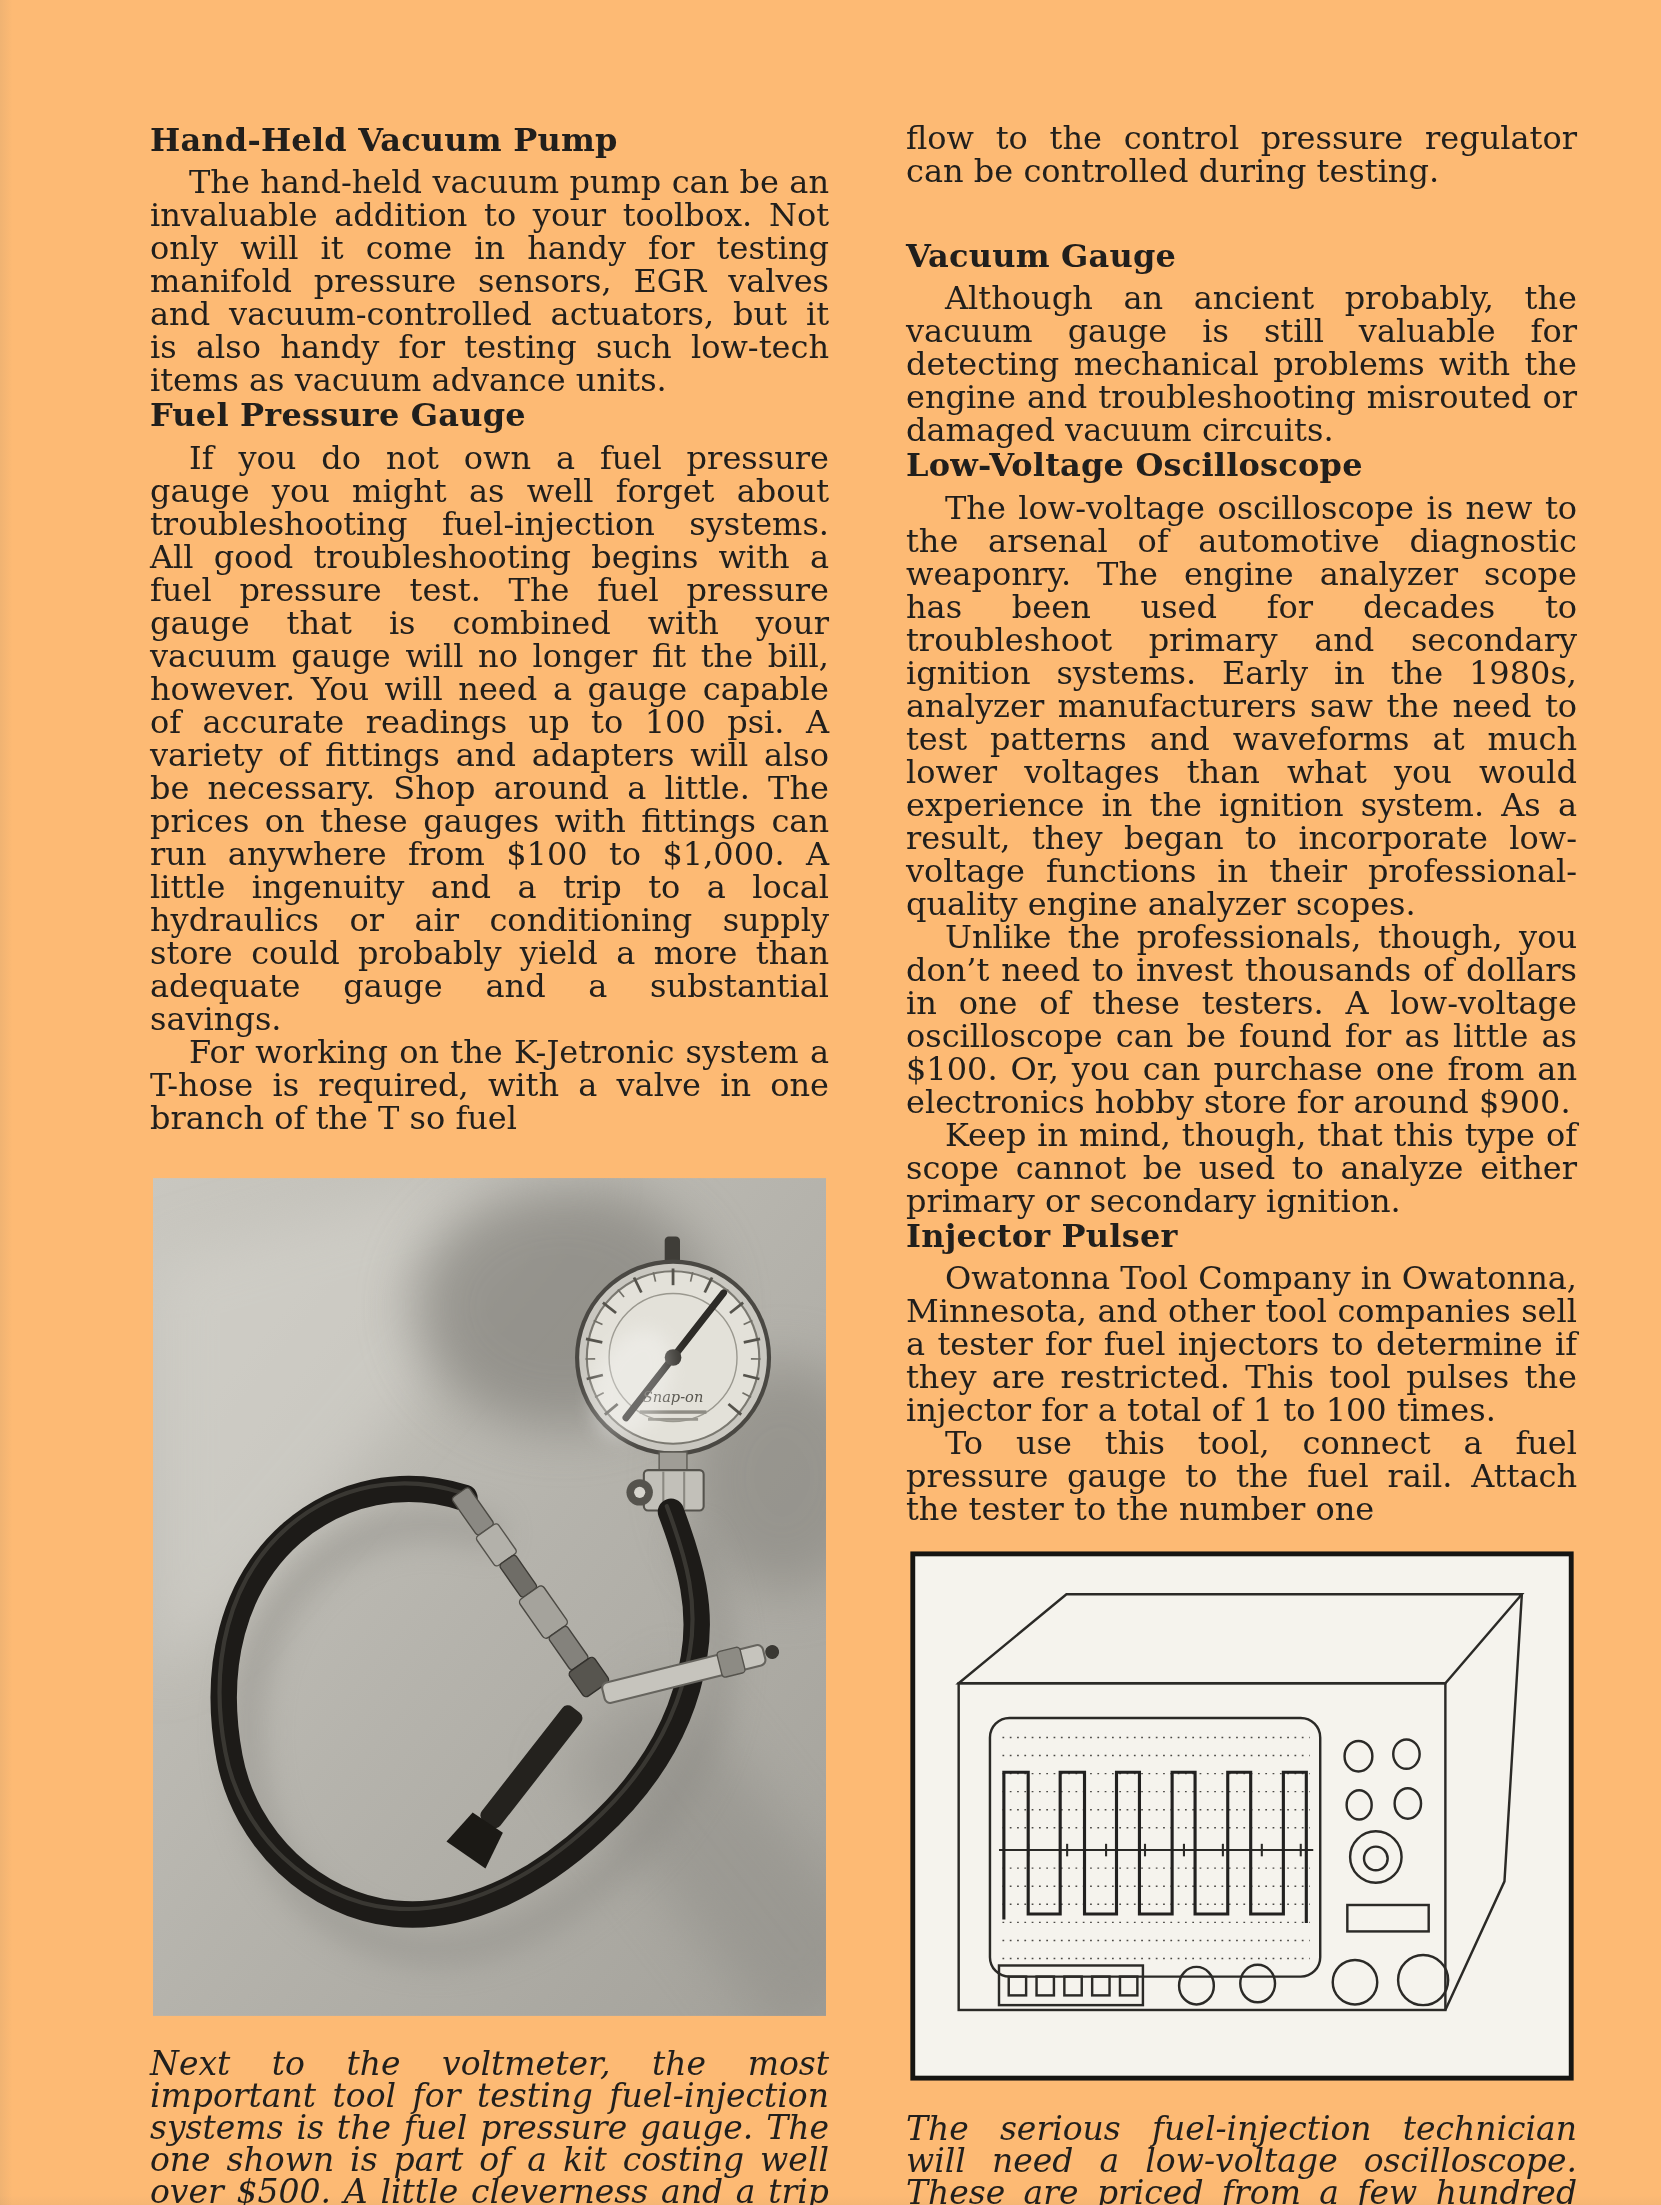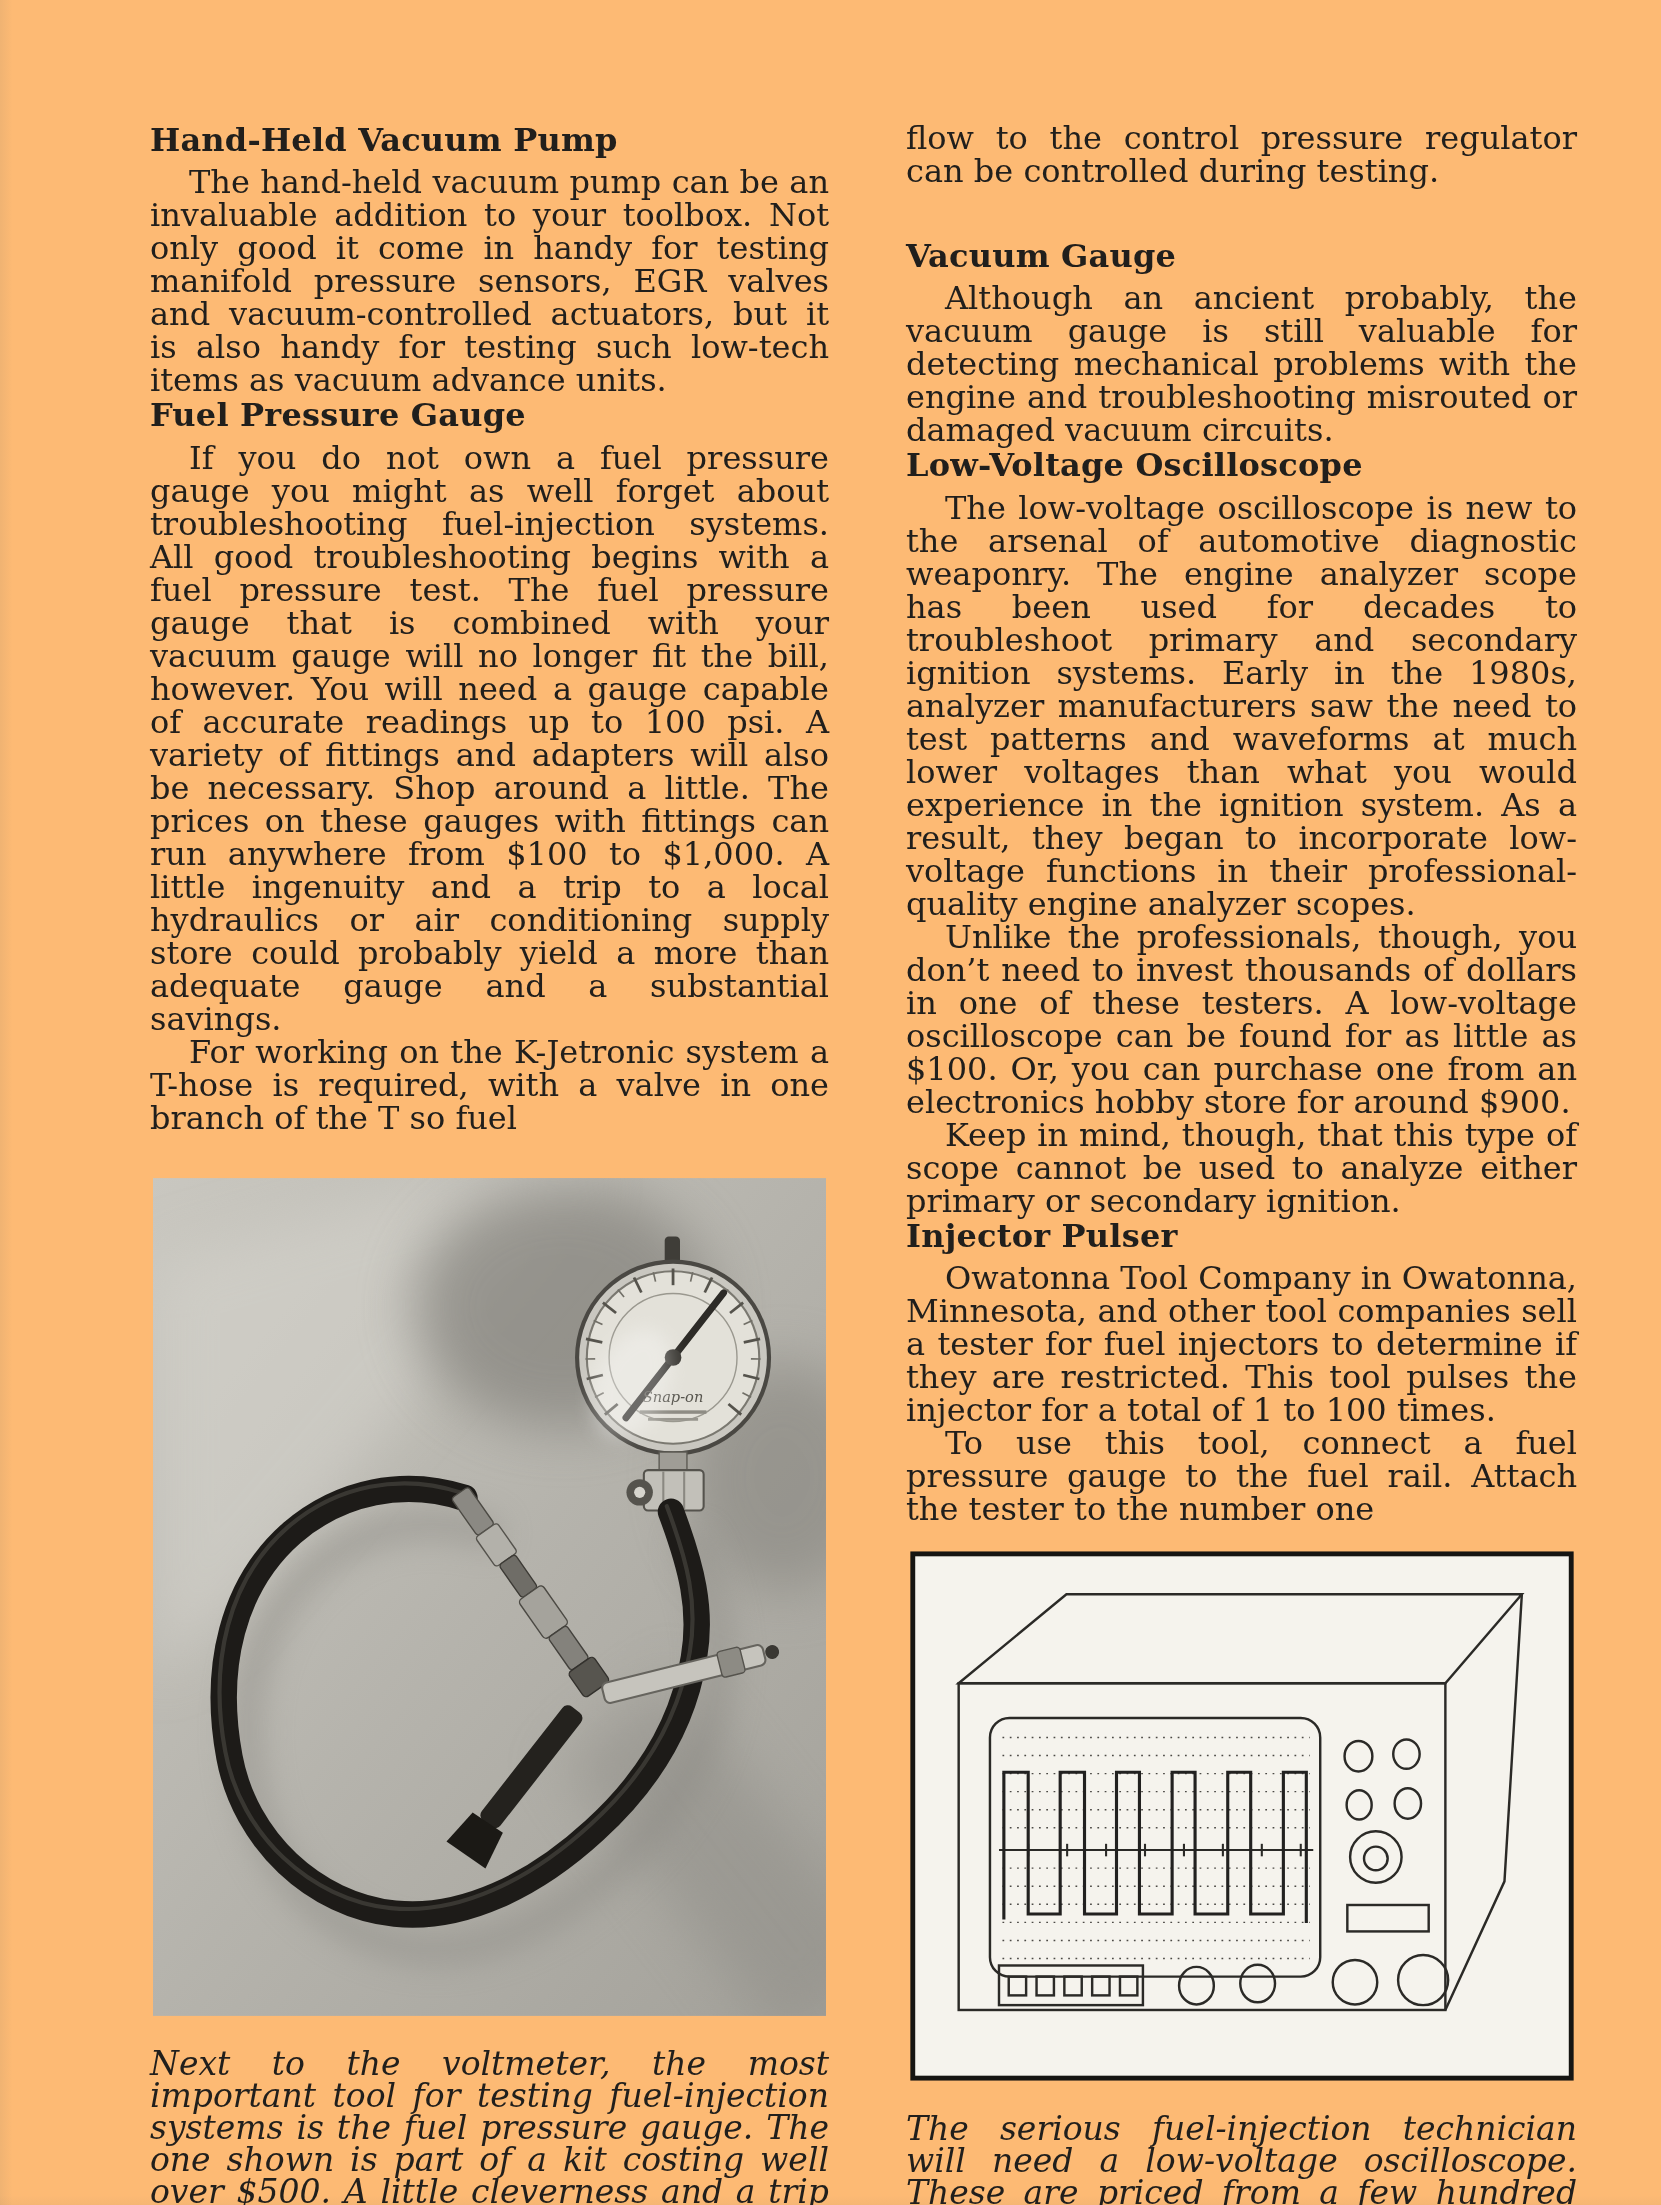--- a/index.html
+++ b/index.html
@@ -39,21 +39,21 @@
   }
   .page-number{margin:32px 0 0 14px;font-size:28px;}
 </style>
 </head>
 <body>
 
 <div id="page">
 
   <div class="col col-left">
     <h2 class="sec mt-first">Hand-Held Vacuum Pump</h2>
-    <p class="body indent">The hand-held vacuum pump can be an invaluable addition to your toolbox. Not only good it come in handy for testing manifold pressure sensors, EGR valves and vacuum-controlled actuators, but it is also handy for testing such low-tech items as vacuum advance units.</p>
+    <p class="body indent">The hand-held vacuum pump can be an invaluable addition to your toolbox. Not only will it come in handy for testing manifold pressure sensors, EGR valves and vacuum-controlled actuators, but it is also handy for testing such low-tech items as vacuum advance units.</p>
 
     <h2 class="sec mt-sec">Fuel Pressure Gauge</h2>
     <p class="body indent">If you do not own a fuel pressure gauge you might as well forget about troubleshooting fuel-injection systems. All good troubleshooting begins with a fuel pressure test. The fuel pressure gauge that is combined with your vacuum gauge will no longer fit the bill, however. You will need a gauge capable of accurate readings up to 100 psi. A variety of fittings and adapters will also be necessary. Shop around a little. The prices on these gauges with fittings can run anywhere from $100 to $1,000. A little ingenuity and a trip to a local hydraulics or air conditioning supply store could probably yield a more than adequate gauge and a substantial savings.</p>
     <p class="body indent">For working on the K-Jetronic system a T-hose is required, with a valve in one branch of the T so fuel</p>
 
     <figure class="photo-fig">
       <svg width="673" height="838" viewBox="0 0 968 1205">
         <defs>
           <linearGradient id="pbg" x1="0" y1="0" x2="1" y2="1">
             <stop offset="0" stop-color="#c9c7c0"></stop>

